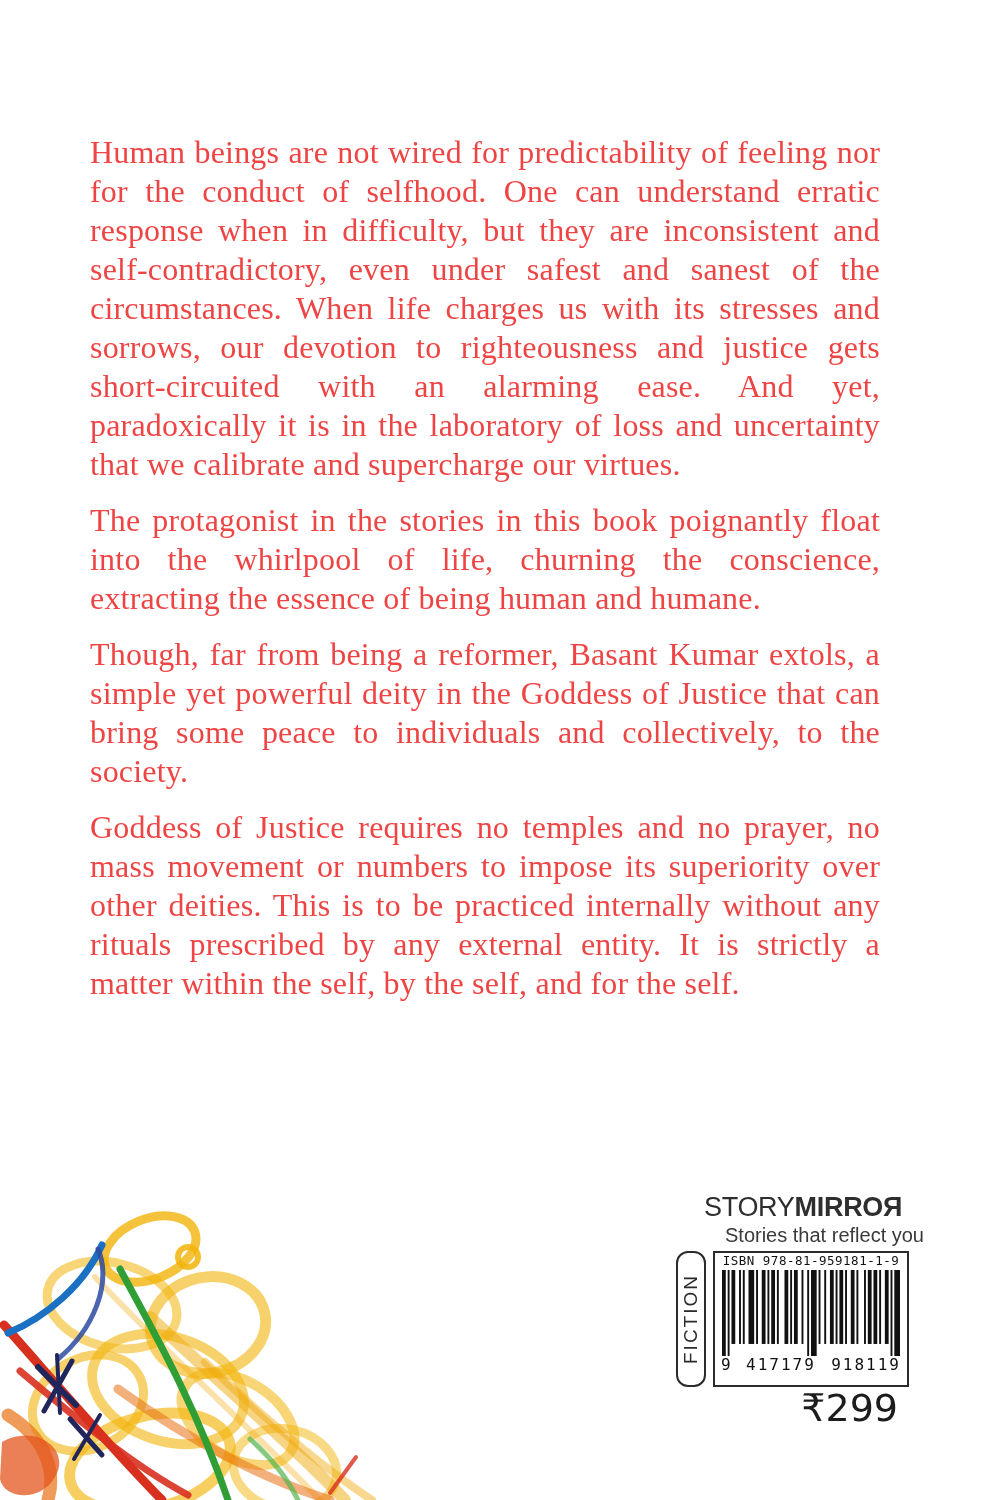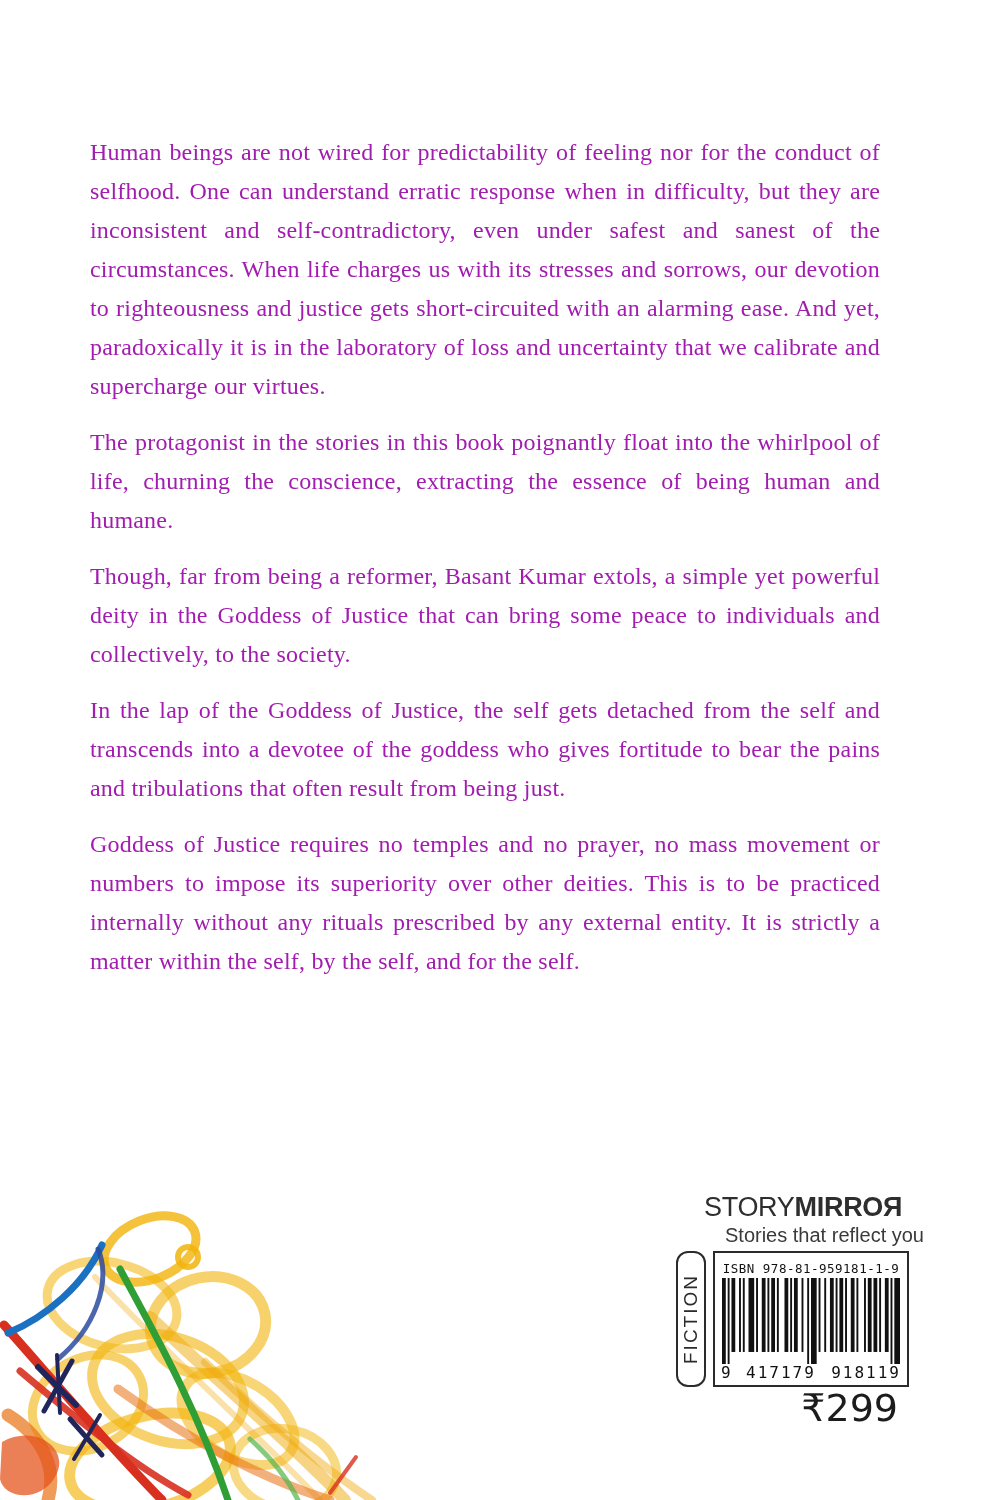--- a/index.html
+++ b/index.html
@@ -4,22 +4,22 @@
 <style>
   html,body{margin:0;padding:0;background:#ffffff;}
   .page{
     position:relative;width:985px;height:1500px;background:#ffffff;overflow:hidden;
     font-family:"Liberation Serif",serif;
   }
   
   .copy{position:absolute;left:90px;top:133px;width:806px;}
   .copy p{
     margin:0 16px 17px 0;
-    font-size:24px;line-height:39px;
-    text-align:justify;color:#a21caf;letter-spacing:.2px;
+    font-size:32px;line-height:39px;
+    text-align:justify;color:#ef4444;letter-spacing:.2px;
   }
   
   .brand{position:absolute;left:704px;top:1192px;width:194px;text-align:left;}
   .brand-name{
     font-family:"Liberation Sans",sans-serif;font-size:27px;font-weight:400;
     color:#2e2e2e;letter-spacing:-.3px;white-space:nowrap;line-height:30px;
   }
   .brand-name .bold{font-weight:700;}
   .brand-tagline{
     font-family:"Liberation Sans",sans-serif;font-size:20px;color:#3a3a3a;
@@ -30,21 +30,21 @@
   .fiction-tag{
     width:30px;height:136px;border:2px solid #2b2b2b;border-radius:12px;
     box-sizing:border-box;display:flex;align-items:center;justify-content:center;background:#fff;
   }
   .fiction-tag span{
     writing-mode:vertical-rl;transform:rotate(180deg);
     font-family:"Liberation Sans",sans-serif;font-size:19px;letter-spacing:2px;color:#2b2b2b;
   }
   .barcode-box{
     width:196px;height:136px;border:2px solid #2b2b2b;box-sizing:border-box;background:#fff;
-    display:flex;flex-direction:column;align-items:center;padding:8px 6px 2px;
+    display:flex;flex-direction:column;align-items:center;padding:0 6px 2px;
   }
   .isbn-label{
     font-family:"DejaVu Sans Mono",monospace;font-size:12.5px;letter-spacing:.5px;
     color:#111;white-space:nowrap;
   }
   .bars{width:178px;height:86px;margin-top:2px;display:block;}
   .barcode-digits{
     width:180px;display:flex;justify-content:space-between;margin-top:-1px;
     font-family:"DejaVu Sans Mono",monospace;font-size:16px;color:#111;
   }
@@ -59,21 +59,20 @@
 </style>
 </head>
 <body>
 
 <div class="page">
 
   <main class="copy">
     <p>Human beings are not wired for predictability of feeling nor for the conduct of selfhood. One can understand erratic response when in difficulty, but they are inconsistent and self-contradictory, even under safest and sanest of the circumstances. When life charges us with its stresses and sorrows, our devotion to righteousness and justice gets short-circuited with an alarming ease. And yet, paradoxically it is in the laboratory of loss and uncertainty that we calibrate and supercharge our virtues.</p>
     <p>The protagonist in the stories in this book poignantly float into the whirlpool of life, churning the conscience, extracting the essence of being human and humane.</p>
     <p>Though, far from being a reformer, Basant Kumar extols, a simple yet powerful deity in the Goddess of Justice that can bring some peace to individuals and collectively, to the society.</p>
-    <p>In the lap of the Goddess of Justice, the self gets detached from the self and transcends into a devotee of the goddess who gives fortitude to bear the pains and tribulations that often result from being just.</p>
     <p>Goddess of Justice requires no temples and no prayer, no mass movement or numbers to impose its superiority over other deities. This is to be practiced internally without any rituals prescribed by any external entity. It is strictly a matter within the self, by the self, and for the self.</p>
   </main>
 
   <div class="brand">
     <div class="brand-name"><span>STORY</span><span class="bold">MIRROЯ</span></div>
     <div class="brand-tagline">Stories that reflect you</div>
   </div>
 
   <div class="meta">
     <div class="fiction-tag">

